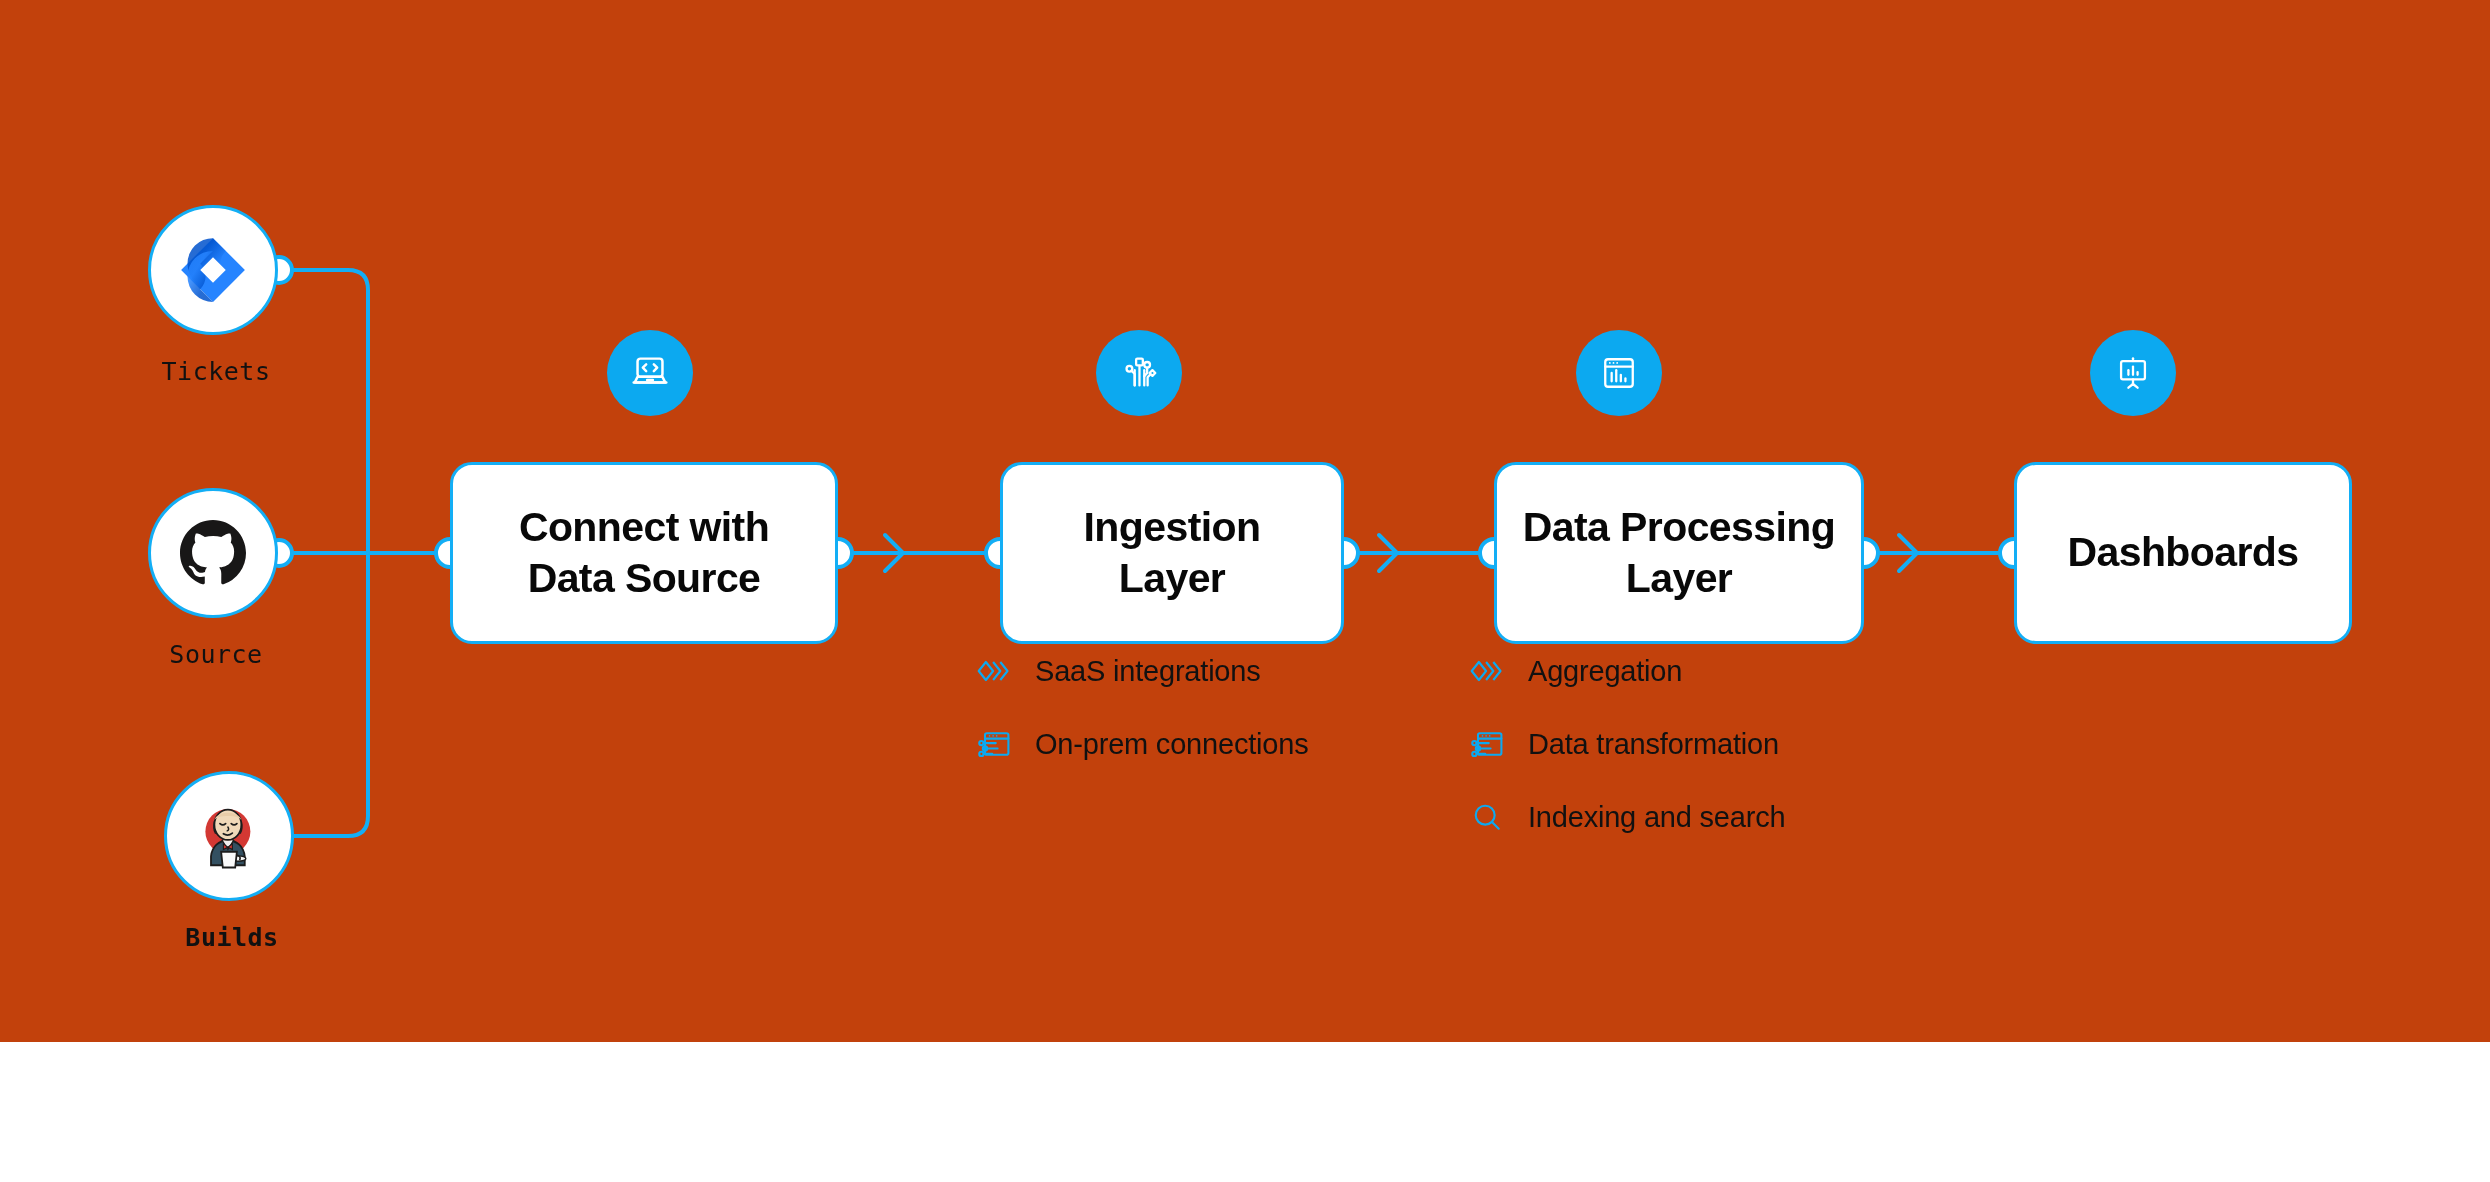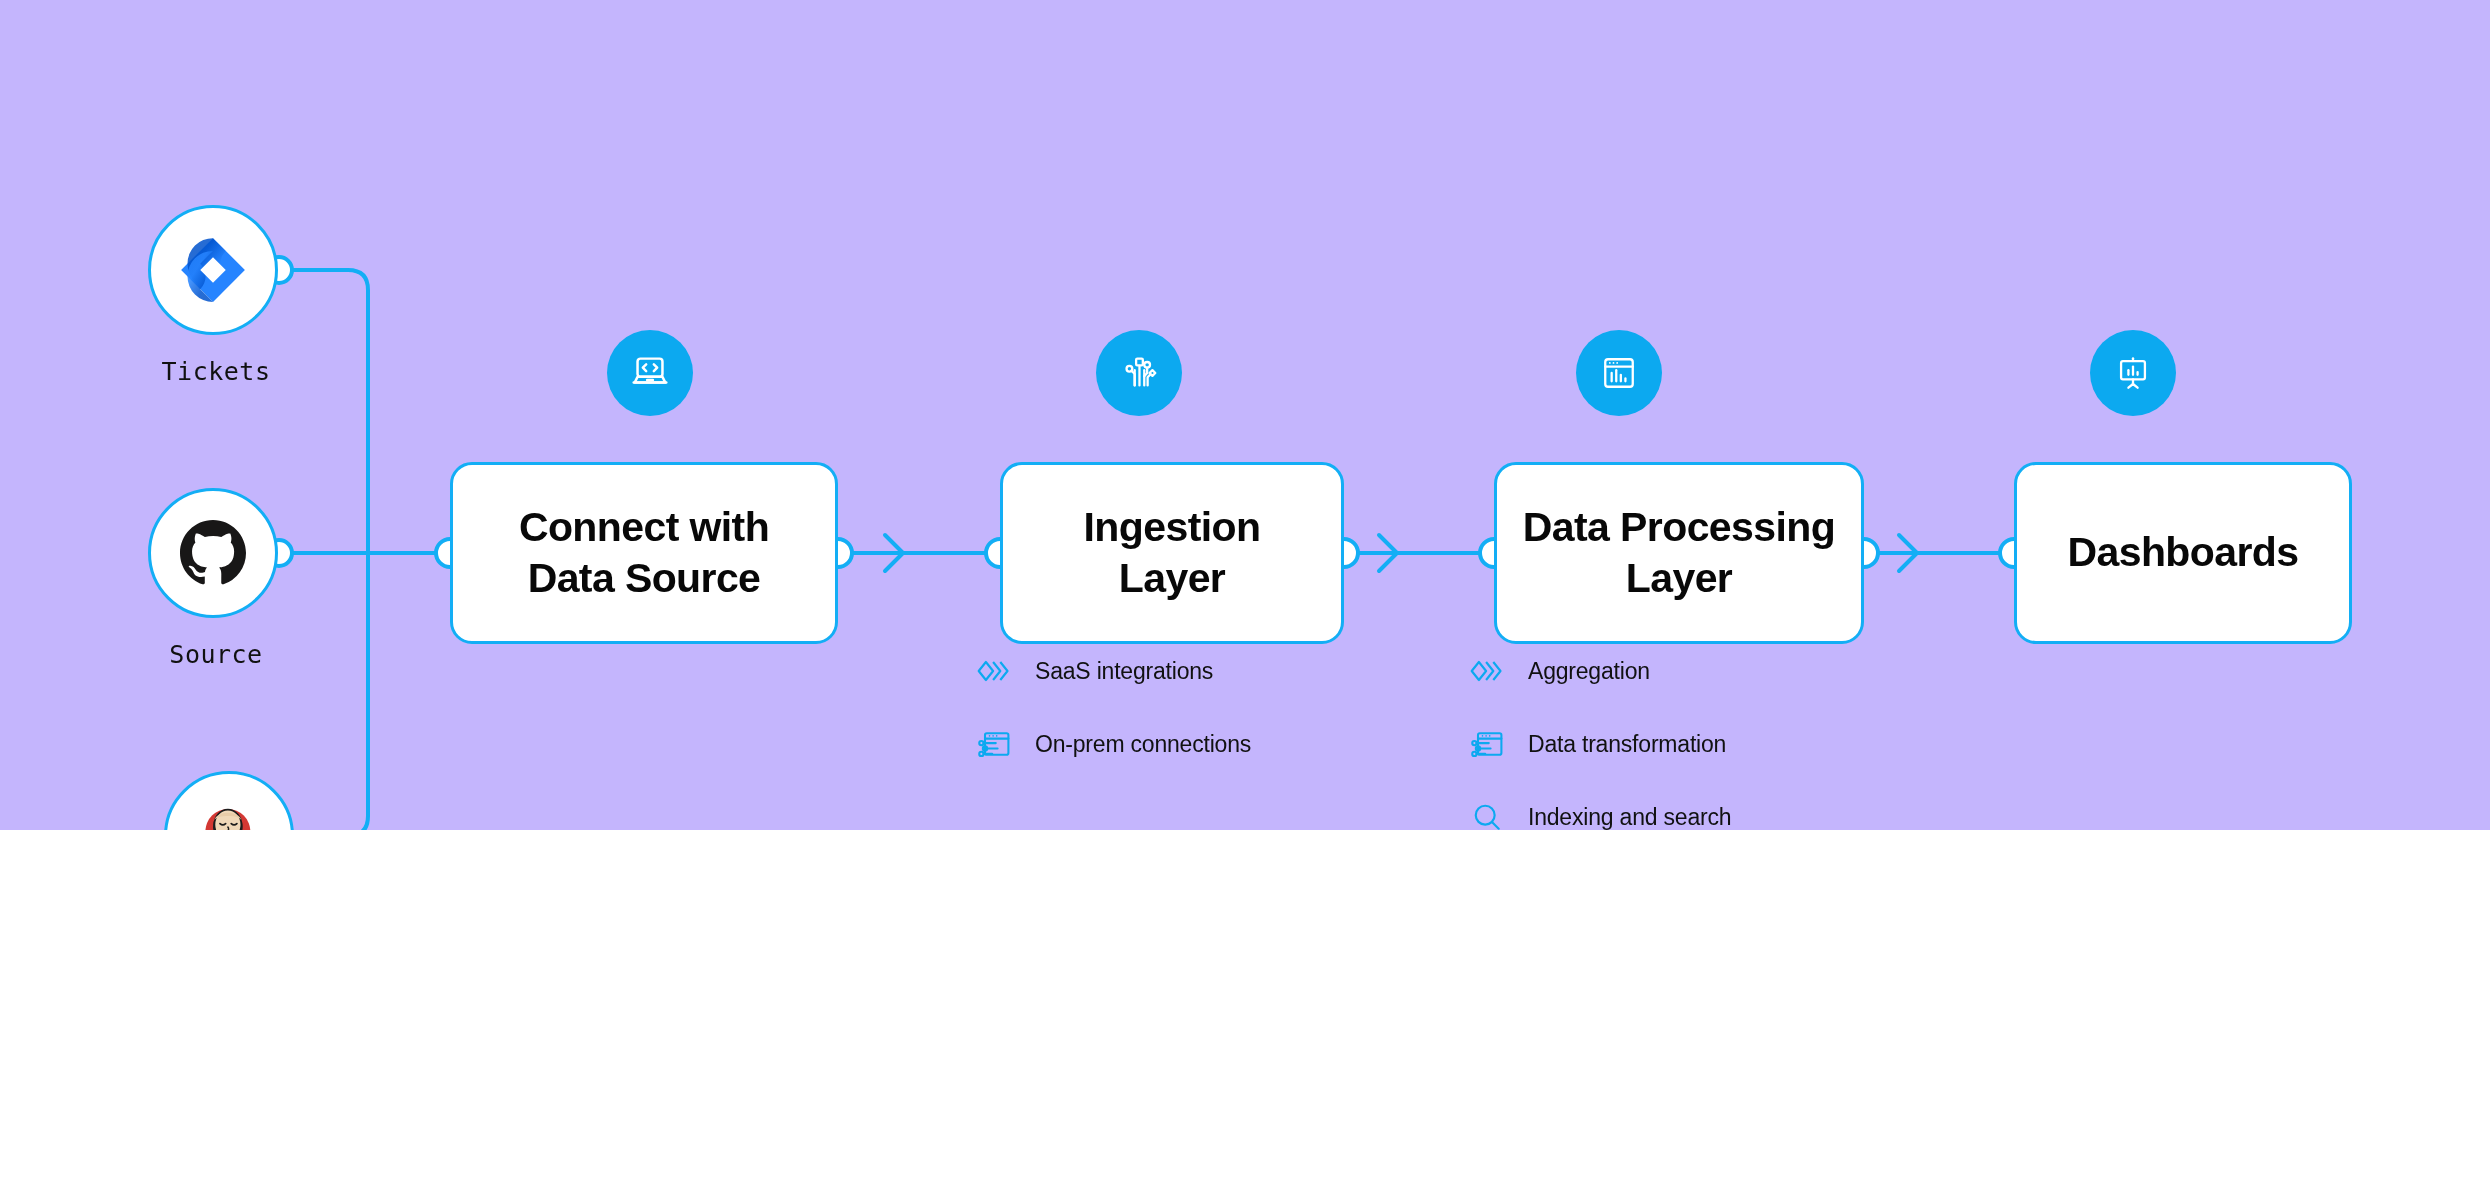--- a/index.html
+++ b/index.html
@@ -7,22 +7,22 @@
     padding: 0;
     background: #ffffff;
   }
   body {
     font-family: "Liberation Sans", sans-serif;
     -webkit-font-smoothing: antialiased;
   }
   #stage {
     position: relative;
     width: 2490px;
-    height: 830px;
-    background: #c4b5fd;
+    height: 1042px;
+    background: #c2410c;
     overflow: hidden;
   }
   #wires {
     position: absolute;
     left: 0; top: 0;
     width: 2490px;
     height: 1182px;
     pointer-events: none;
   }
 
@@ -106,21 +106,21 @@
     height: 38px;
     flex: 0 0 38px;
     display: flex;
     align-items: center;
     justify-content: center;
     margin-right: 22px;
   }
   .feat-icon svg { display: block; }
   .feat-label {
     font-family: "Liberation Sans", sans-serif;
-    font-size: 23px;
+    font-size: 29px;
     color: #111111;
     letter-spacing: -0.2px;
     white-space: nowrap;
   }
 </style>
 </head>
 <body>
 
 <div id="stage">
 

